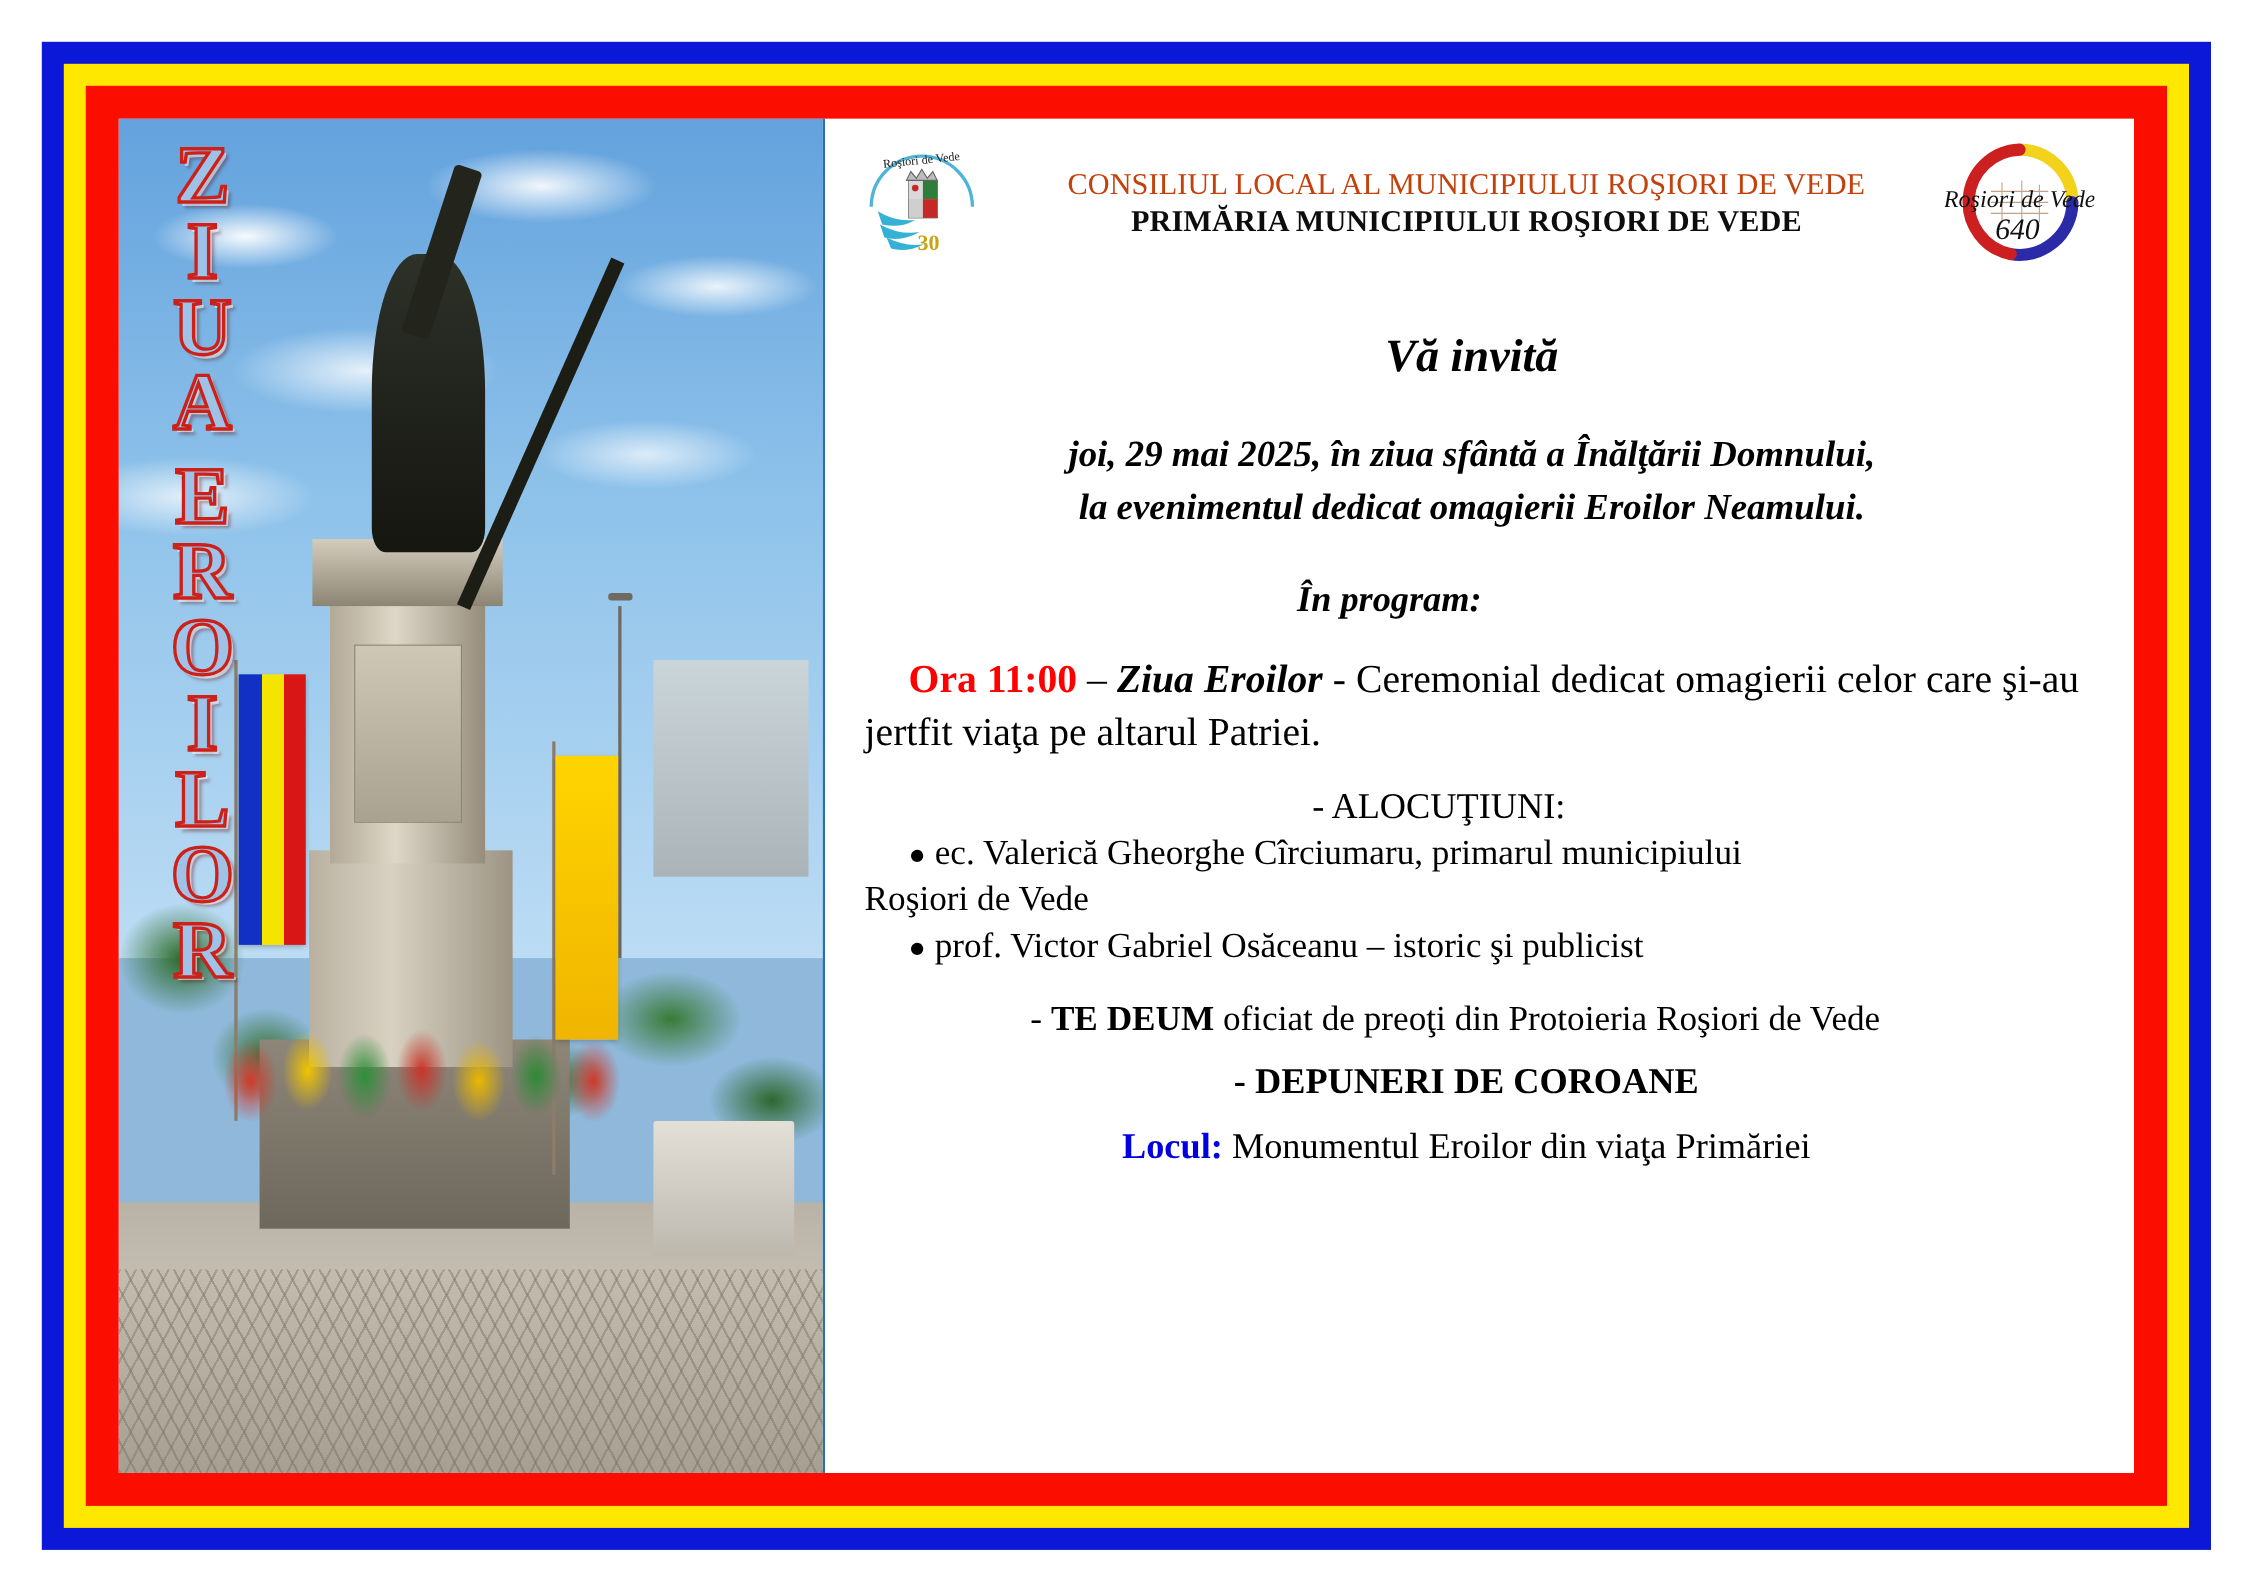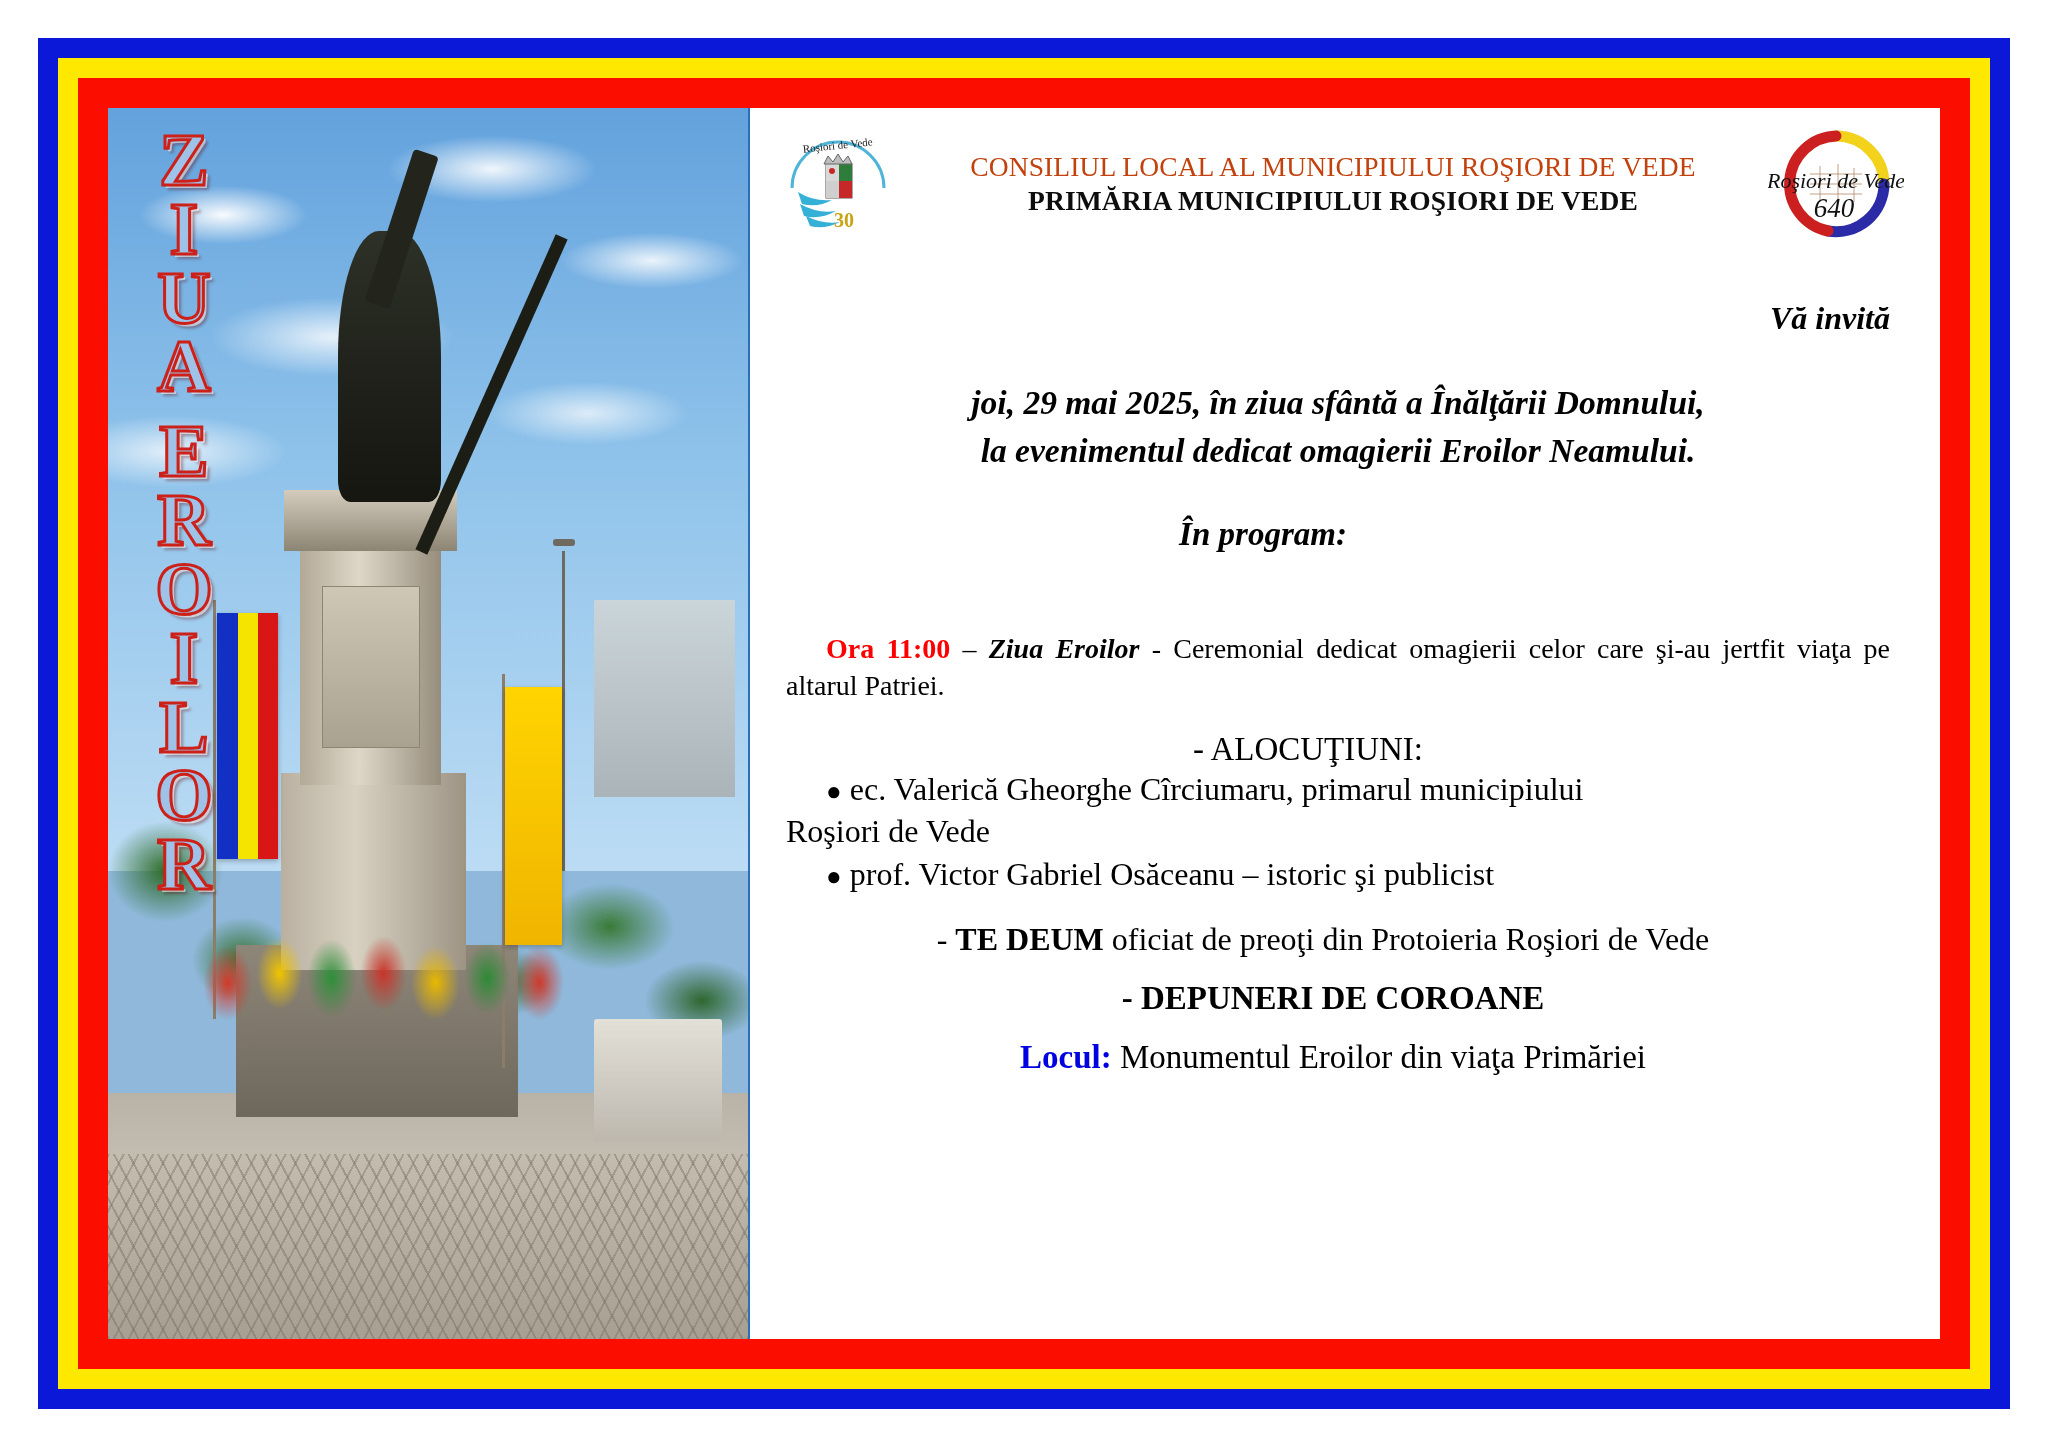--- a/index.html
+++ b/index.html
@@ -218,36 +218,35 @@
     flex:1 1 auto;display:flex;flex-direction:column;
     padding:0 14px 0 8px;
   }
   .sp-a{height:52px;}
   .sp-b{height:42px;}
   .sp-c{height:30px;}
   .sp-d{height:26px;}
   .sp-e{height:22px;}
 
   .invita{
-    text-align:right;font-style:italic;font-weight:700;
-    font-size:32px;color:#000;
+    text-align:center;font-style:italic;font-weight:700;
+    font-size:42px;color:#000;
   }
   .datebig{
     text-align:center;font-style:italic;font-weight:700;
     font-size:33.5px;color:#000;line-height:1.42;
   }
   .inprogram{
     text-align:center;font-style:italic;font-weight:700;
     font-size:33px;color:#000;
     padding-right:150px;
   }
   .para{
-    text-align:justify;font-size:28px;color:#000;line-height:1.33;
+    text-align:justify;font-size:36px;color:#000;line-height:1.33;
     text-indent:40px;
-    margin-top:47px;
   }
   .para .ora{color:#ff0000;font-weight:700;font-style:normal;}
   .para .ziua{font-weight:700;font-style:italic;}
   .alocut{
     text-align:center;font-weight:400;font-size:33px;color:#000;
     padding-right:60px;
   }
   .bullet-line{
     font-size:32px;color:#000;line-height:1.33;text-align:left;
     text-indent:40px;

